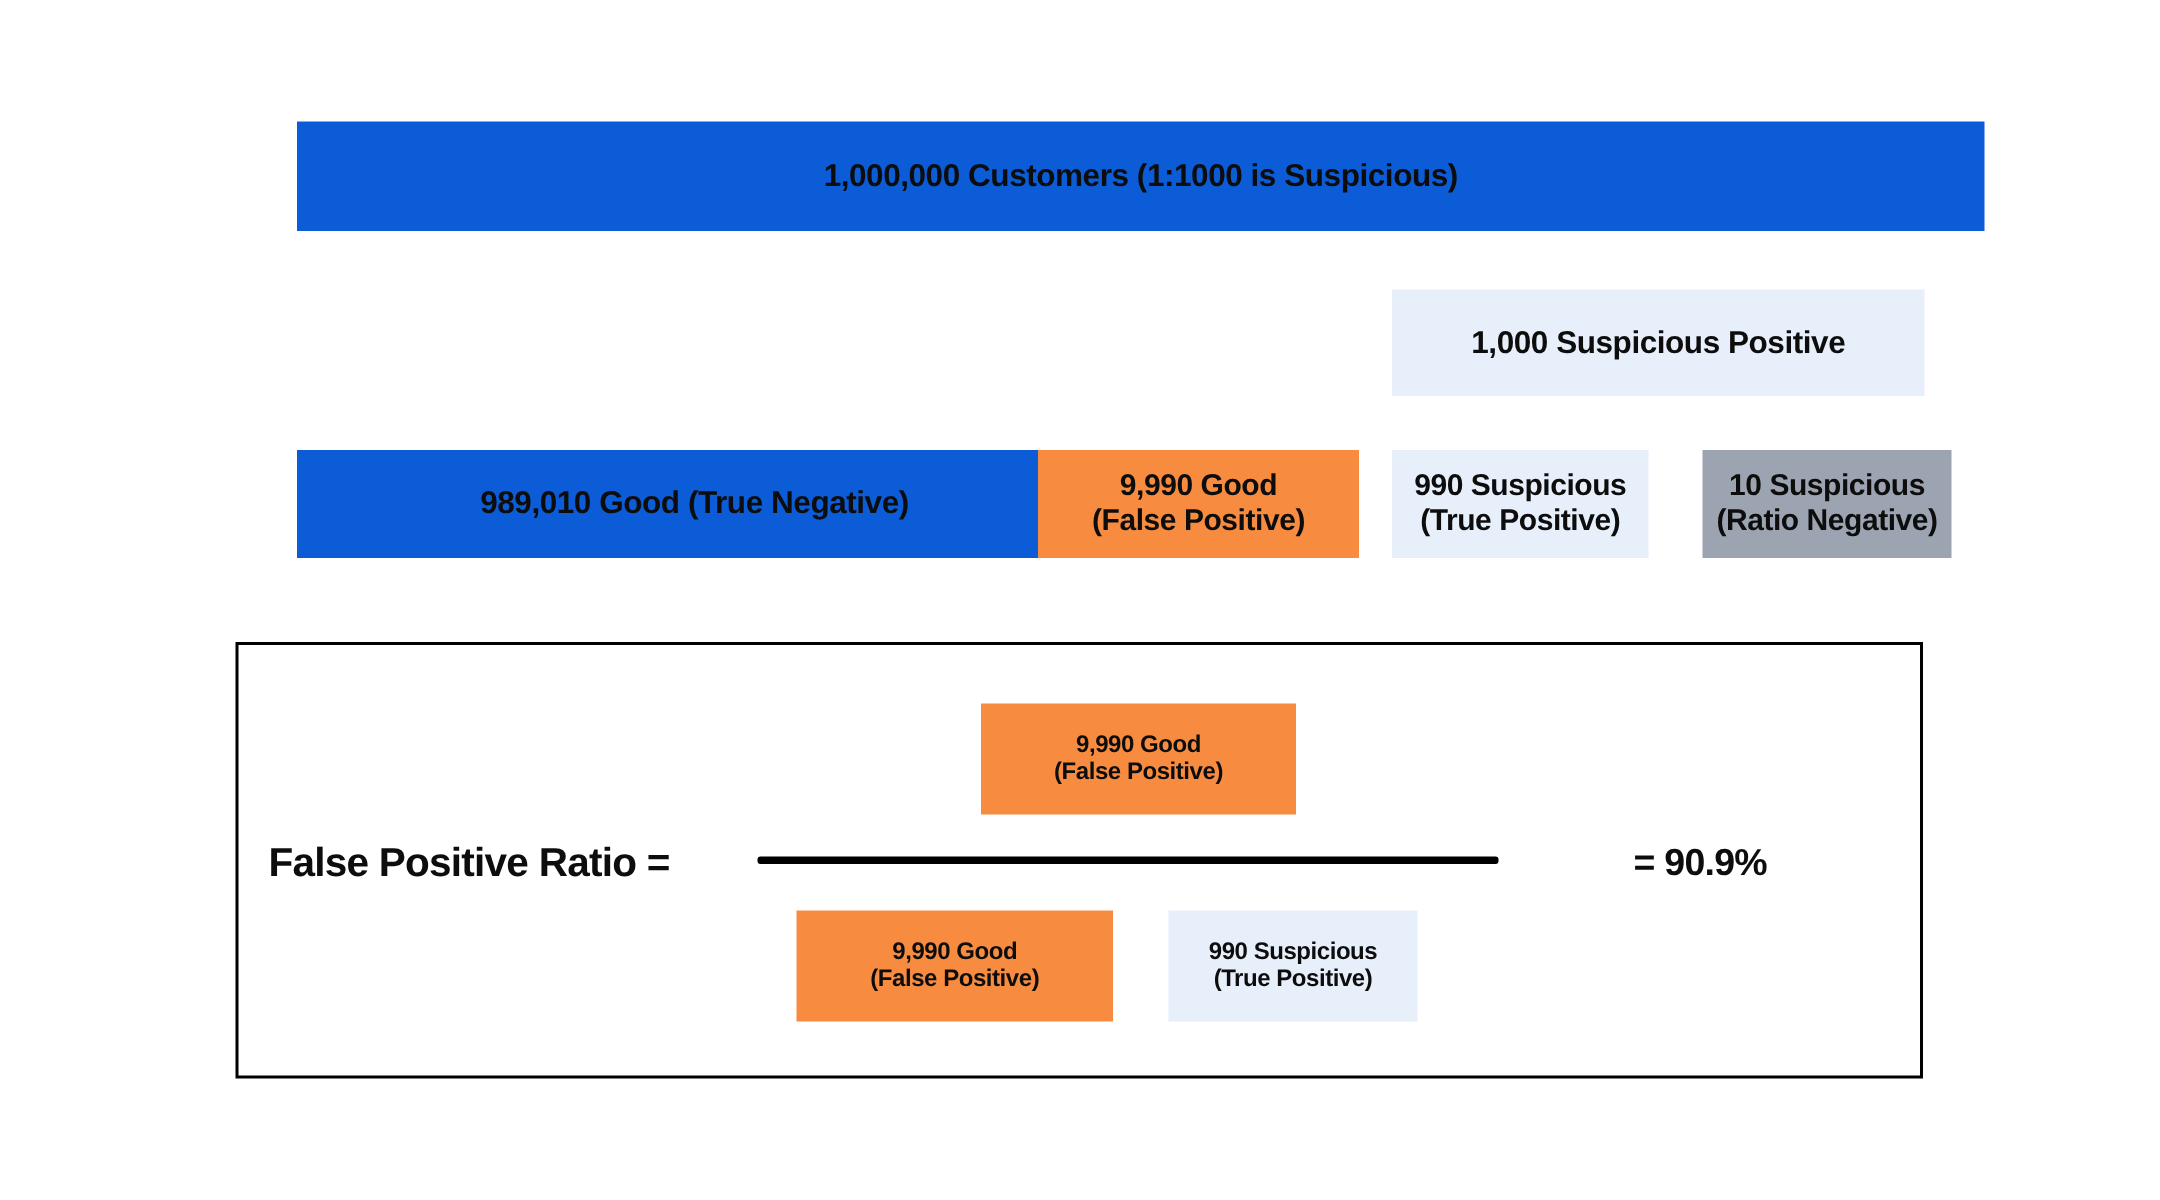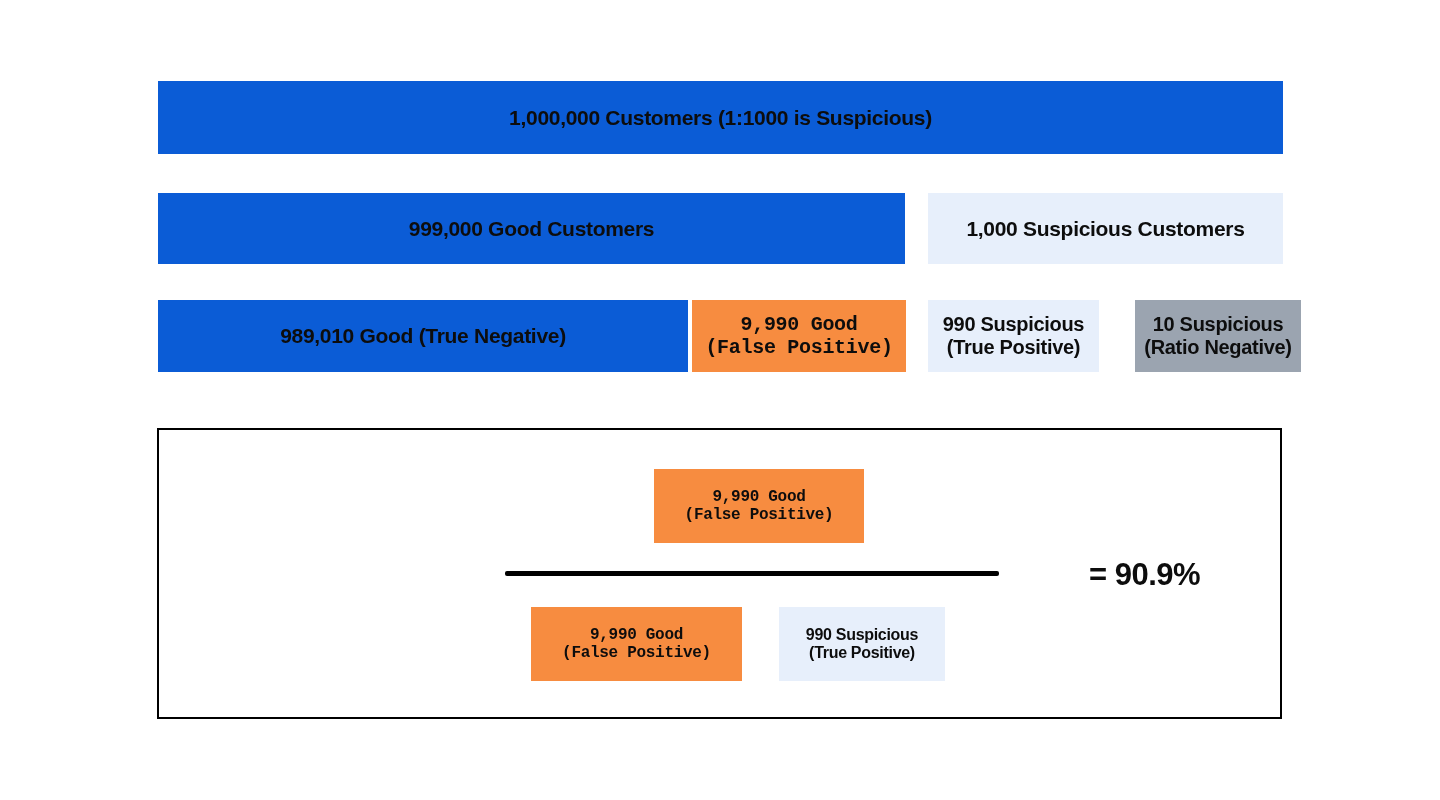--- a/index.html
+++ b/index.html
@@ -17,23 +17,23 @@
     display: flex;
     flex-direction: column;
     align-items: center;
     justify-content: center;
     text-align: center;
     font-weight: 800;
     letter-spacing: -0.3px;
   }
   .bar .lbl { display: block; font-size: 21px; line-height: 24px; white-space: nowrap; }
   .bar .lbl2 { display: block; font-size: 20px; line-height: 23px; white-space: nowrap; }
-  .bg-blue   { background: var(--primary_blue, #0b5cd6); }
+  .bg-blue   { background: var(--primary_blue, #0b5cd6); margin-left: 40px; }
   .bg-light  { background: var(--light_blue, #e7effb); }
-  .bg-orange { background: var(--orange, #f78c40); font-family: Liberation Mono, monospace; }
+  .bg-orange { background: var(--orange, #f78c40); }
   .bg-gray   { background: var(--gray, #9ba4b0); }
   .formula-box {
     position: absolute;
     left: 157px; top: 428px;
     width: 1125px; height: 291px;
     box-sizing: border-box;
     border: 2.5px solid var(--line_black, #000);
     background: #ffffff;
   }
   .formula-box .fbar {
@@ -58,59 +58,57 @@
     left: 20px; top: 128px;
     height: 34px; line-height: 34px;
     font-size: 27px; font-weight: 800;
     letter-spacing: -0.5px;
     white-space: nowrap;
   }
   .formula-result {
     position: absolute;
     left: 930px; top: 128px;
     height: 34px; line-height: 34px;
-    font-size: 31px; font-weight: 800;
+    font-size: 25px; font-weight: 800;
     letter-spacing: -0.5px;
     white-space: nowrap;
   }
 </style>
 </head>
 <body>
 
 <div class="canvas">
 
   <div class="bar bg-blue" style="left:158px; top:81px; width:1125px; height:73px;">
     <span class="lbl">1,000,000 Customers (1:1000 is Suspicious)</span>
   </div>
 
-  <div class="bar bg-blue" style="left:158px; top:193px; width:747px; height:71px;">
-    <span class="lbl">999,000 Good Customers</span>
-  </div>
   <div class="bar bg-light" style="left:928px; top:193px; width:355px; height:71px;">
-    <span class="lbl">1,000 Suspicious Customers</span>
+    <span class="lbl">1,000 Suspicious Positive</span>
   </div>
 
   <div class="bar bg-blue" style="left:158px; top:300px; width:530px; height:72px;">
     <span class="lbl">989,010 Good (True Negative)</span>
   </div>
   <div class="bar bg-orange" style="left:692px; top:300px; width:214px; height:72px;">
     <span class="lbl2">9,990 Good</span>
     <span class="lbl2">(False Positive)</span>
   </div>
   <div class="bar bg-light" style="left:928px; top:300px; width:171px; height:72px;">
     <span class="lbl2">990 Suspicious</span>
     <span class="lbl2">(True Positive)</span>
   </div>
   <div class="bar bg-gray" style="left:1117px; top:300px; width:166px; height:72px;margin-left:18px;">
     <span class="lbl2">10 Suspicious</span>
     <span class="lbl2">(Ratio Negative)</span>
   </div>
 
   <div class="formula-box">
 
+    <div class="formula-lhs">False Positive Ratio =</div>
 
     <div class="fbar bg-orange" style="left:495px; top:39px; width:210px; height:74px;">
       <span class="lbl2">9,990 Good</span>
       <span class="lbl2">(False Positive)</span>
     </div>
 
     <div class="fraction-line"></div>
 
     <div class="fbar bg-orange" style="left:372px; top:177px; width:211px; height:74px;">
       <span class="lbl2">9,990 Good</span>

